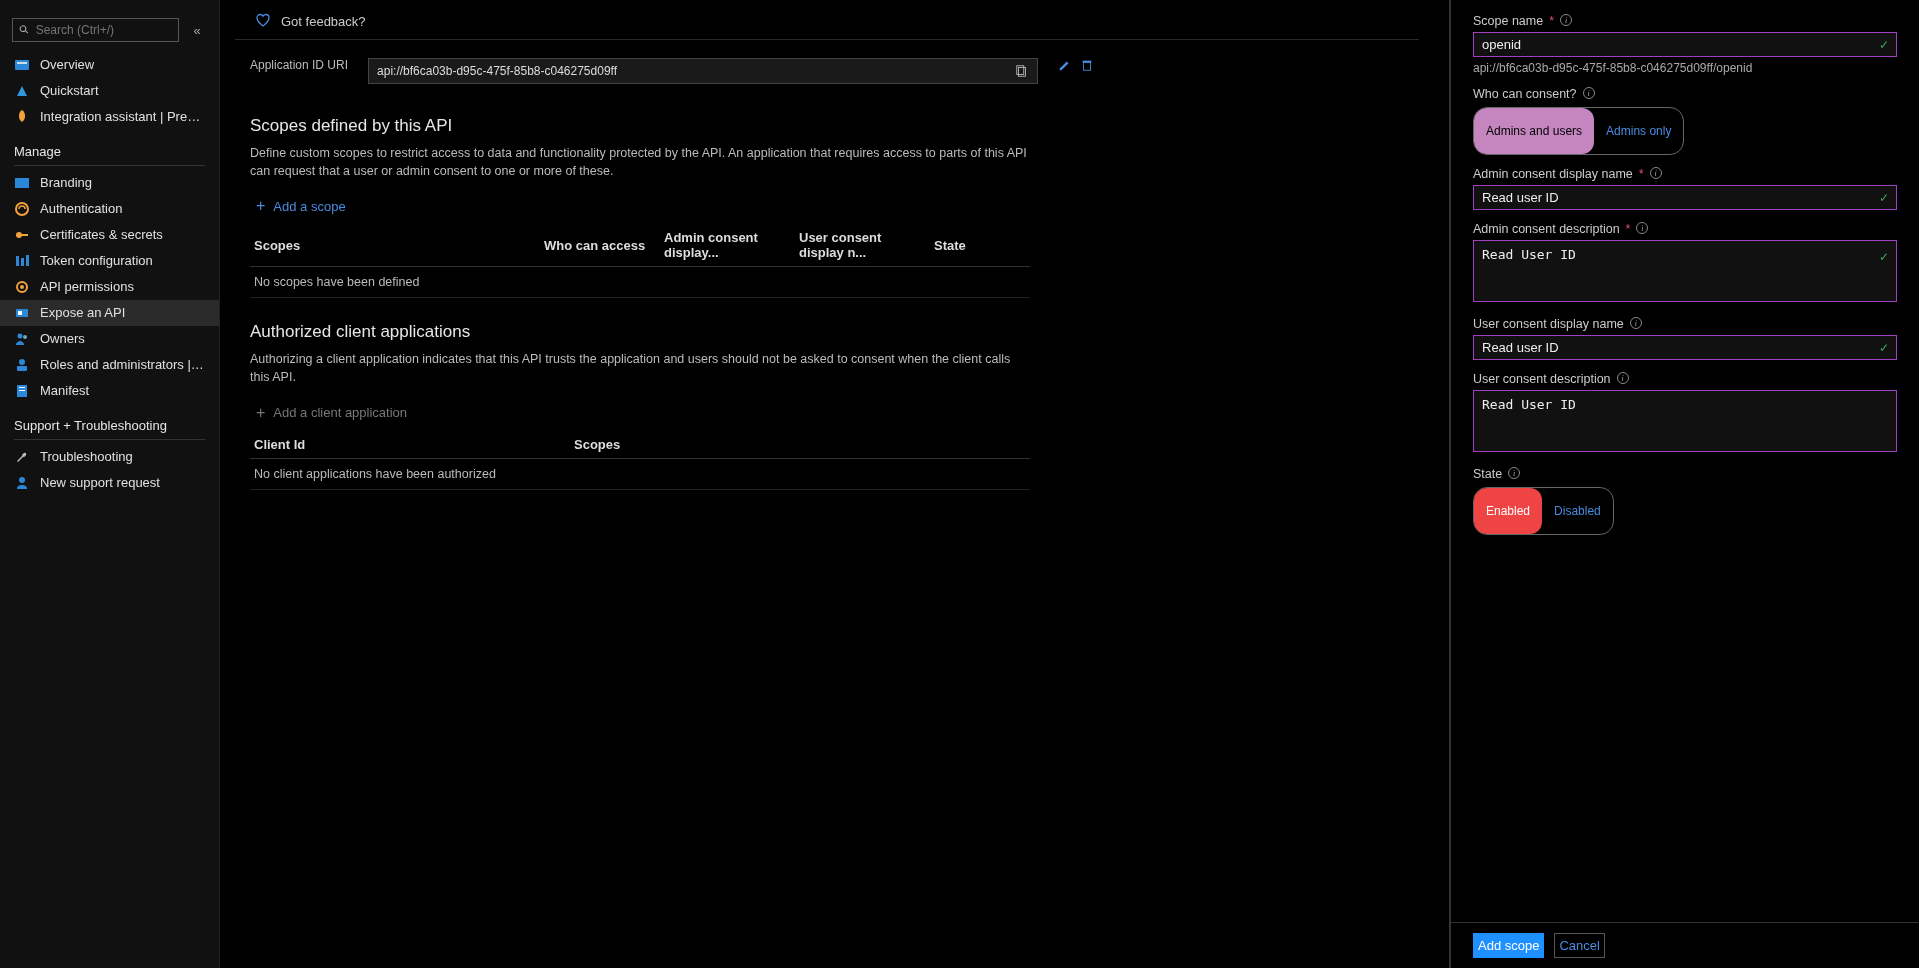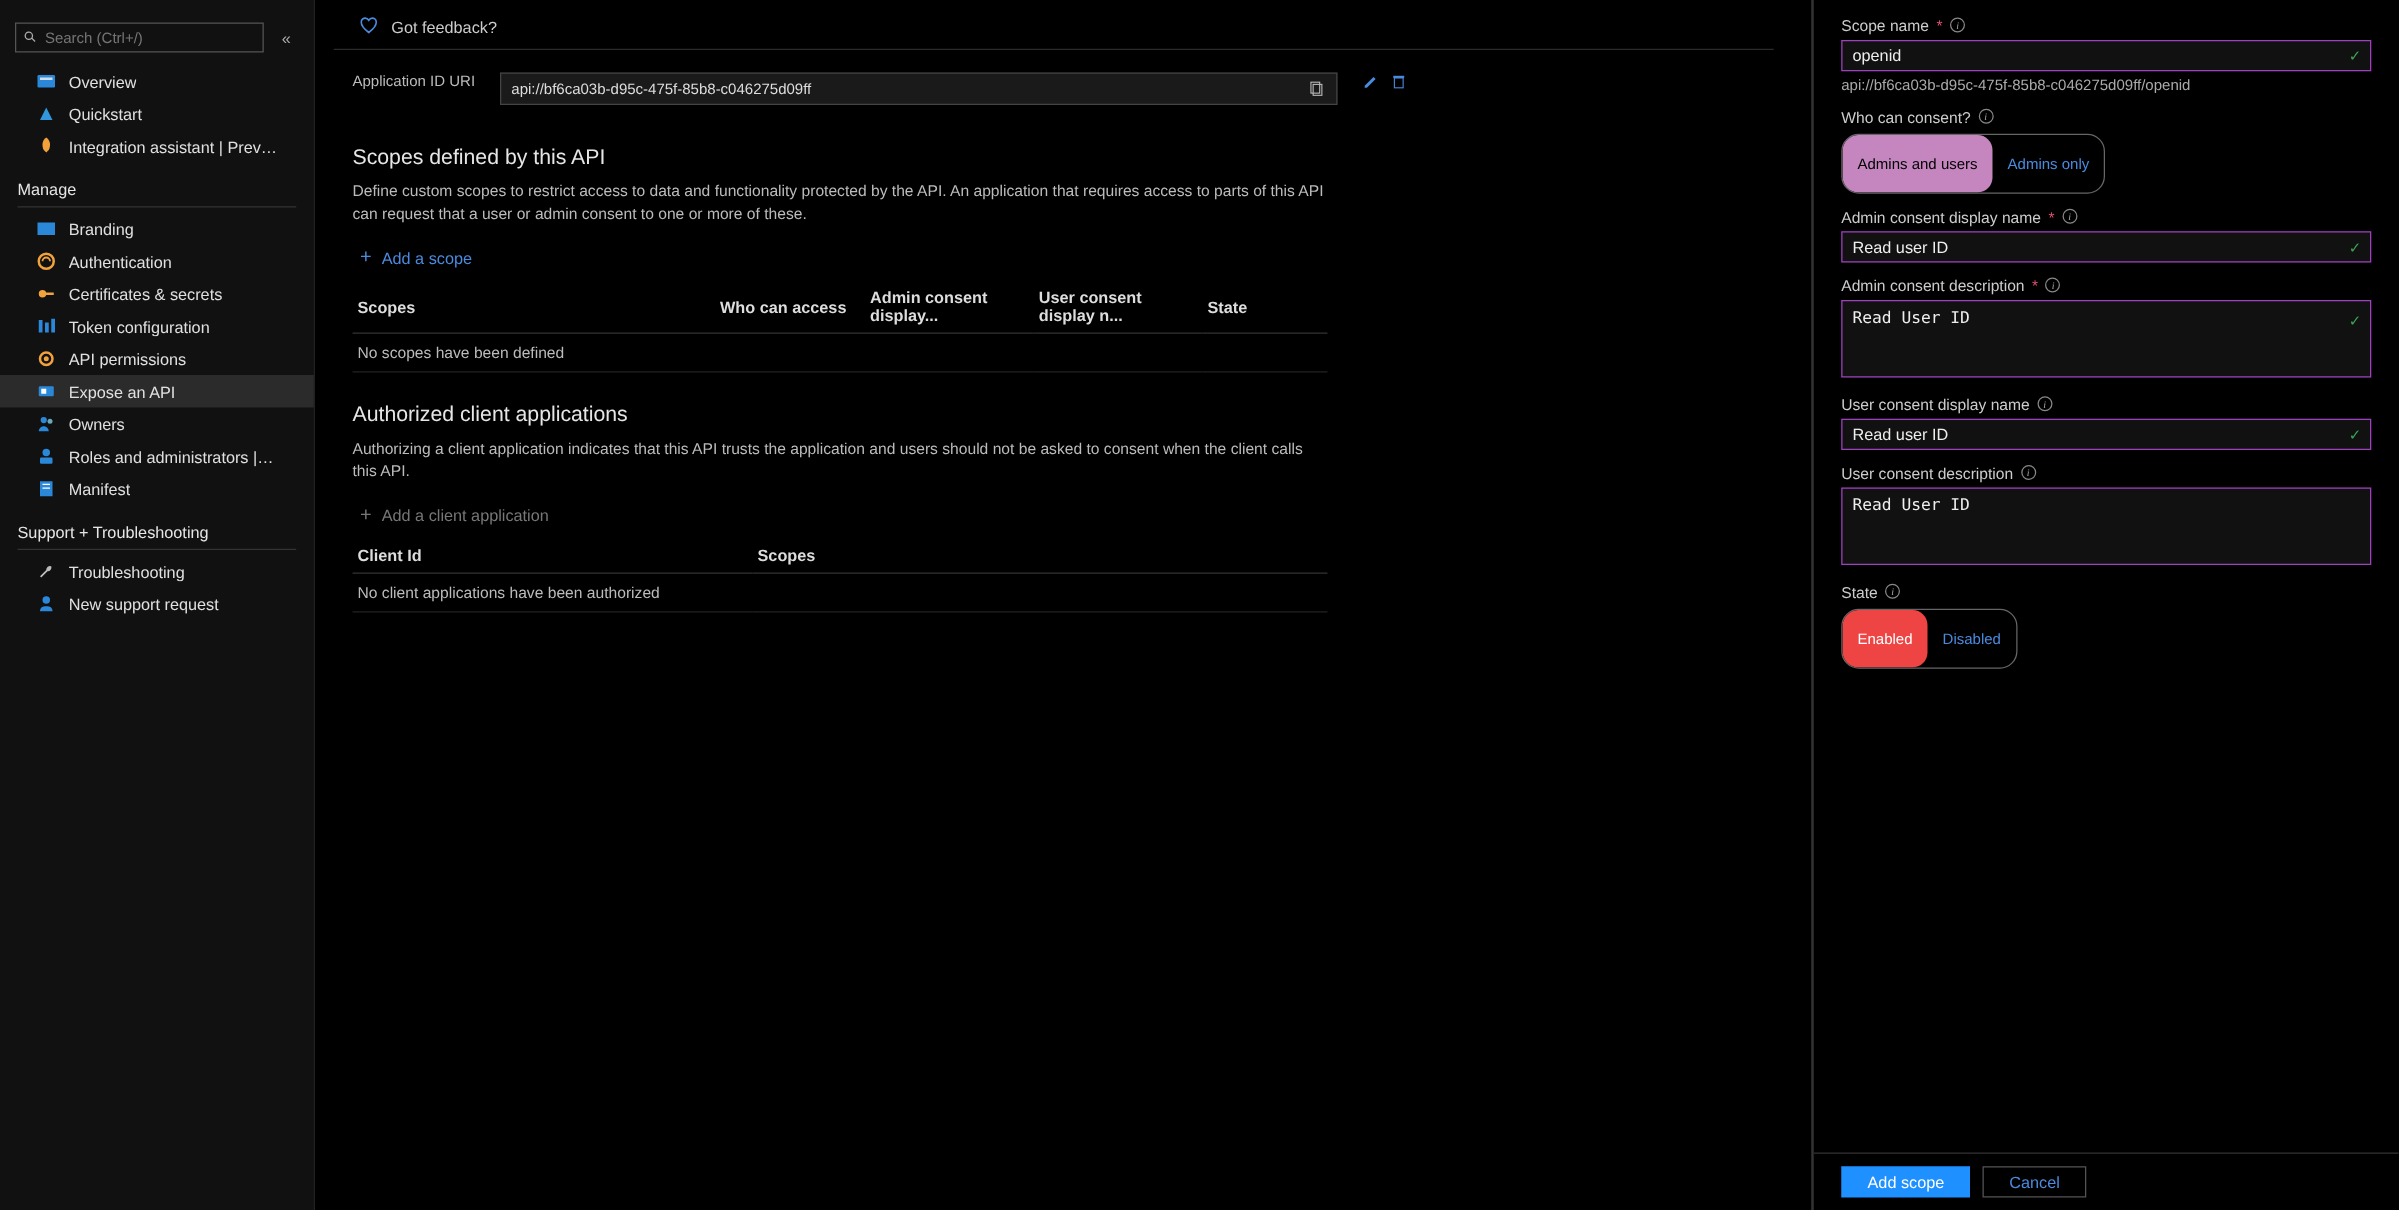--- a/index.html
+++ b/index.html
@@ -8,21 +8,21 @@
     color: #ccc;
     font-family: "Segoe UI", Arial, sans-serif;
     font-size: 13px;
     width: 1919px;
     height: 968px;
     overflow: hidden;
     display: flex;
   }
   
   .sidebar {
-    width: 252px;
+    width: 220px;
     background: #111;
     display: flex;
     flex-direction: column;
     padding-top: 18px;
     border-right: 1px solid #222;
   }
   .search-row {
     display: flex;
     align-items: center;
     padding: 0 12px 10px 12px;
@@ -48,22 +48,21 @@
     width: 100%;
   }
   .collapse-btn {
     width: 20px; height: 20px;
     display: flex; align-items: center; justify-content: center;
     color: #aaa;
     cursor: pointer;
   }
   .nav-item {
     display: flex;
-    align-items: center;
-    padding: 5px 29px;
+    padding: 5px 14px;
     cursor: pointer;
     color: #e0e0e0;
     height: 26px;
   }
   .nav-item.active { background: #2b2b2b; }
   .nav-icon {
     width: 16px; height: 16px;
     margin-right: 10px;
     display: flex; align-items: center; justify-content: center;
     flex-shrink: 0;
@@ -241,21 +240,21 @@
   }
   .pill.active { background: #c586c0; color: #000; border-radius: 12px; }
   .pill.active-blue { background: #ef4444; color: #fff; border-radius: 12px; }
   .panel-footer {
     border-top: 1px solid #333;
     padding: 10px 22px;
     display: flex;
     gap: 10px;
   }
   .btn {
-    padding: 4px 20px;
+    padding: 4px 4px;
     font-size: 13px;
     cursor: pointer;
     border: 1px solid transparent;
   }
   .btn-primary {
     background: #1e90ff;
     color: #fff;
   }
   .btn-secondary {
     background: transparent;

